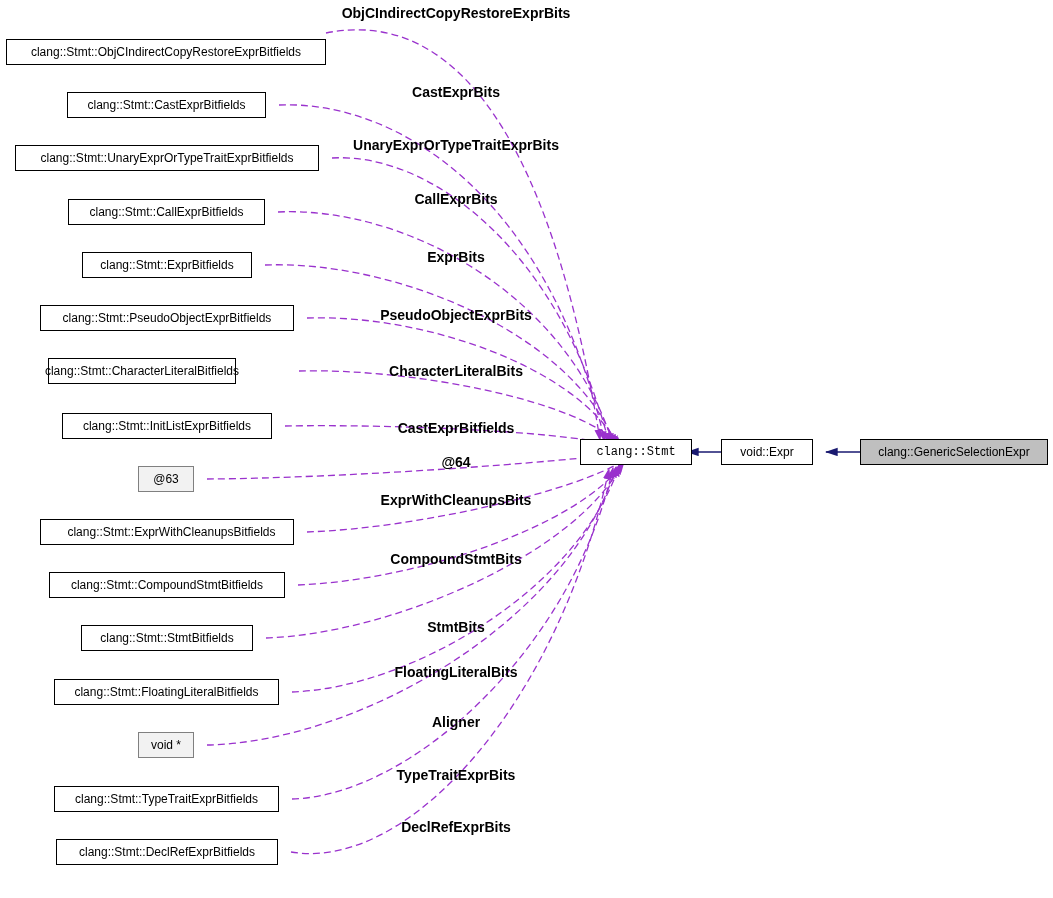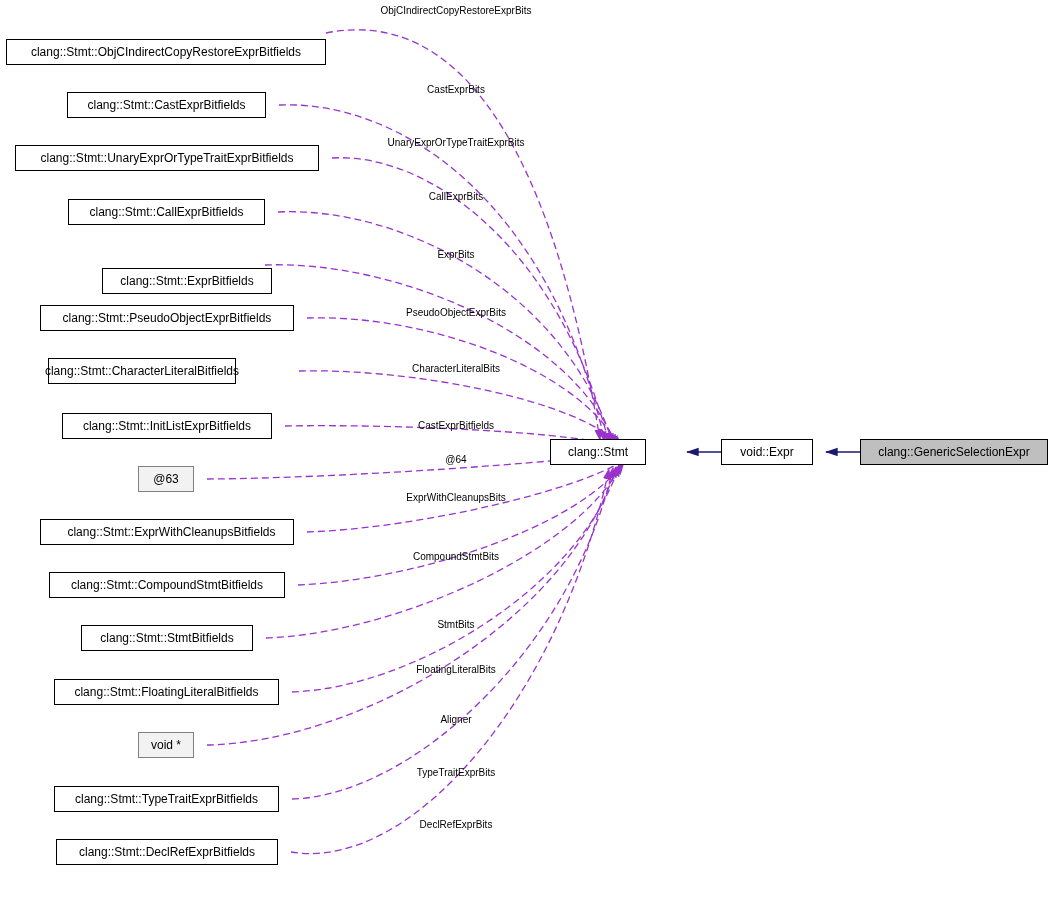--- a/index.html
+++ b/index.html
@@ -41,25 +41,26 @@
   }
   .node.highlight {
     background: #bfbfbf;
   }
   .node.plain {
     border: 1px solid #808080;
     background: #f2f2f2;
   }
   .edge-label {
     position: absolute;
-    font-size: 10px;
+    font-size: 14px;
     color: #000000;
     white-space: nowrap;
     transform: translateX(-50%);
     line-height: 1;
+    font-weight: bold;
   }
 </style>
 </head>
 <body>
 
 <div id="canvas">
   <svg id="edges" viewBox="0 0 1053 898">
     <defs>
       <marker id="arrow-purple" markerWidth="9" markerHeight="9" refX="8" refY="3" orient="auto" markerUnits="strokeWidth">
         <path d="M0,0 L9,3 L0,6 z" fill="#9a32cd"></path>
@@ -87,33 +88,33 @@
         <path d="M 291 852 C 410 872, 560 700, 609 469" fill="none" stroke="#9a32cd" stroke-width="1.3" stroke-dasharray="7,4" marker-end="url(#arrow-purple)"></path>
         <path d="M 860 452 L 826 452" fill="none" stroke="#191970" stroke-width="1.3" marker-end="url(#arrow-blue)"></path>
         <path d="M 721 452 L 687 452" fill="none" stroke="#191970" stroke-width="1.3" marker-end="url(#arrow-blue)"></path>
       </g>
   </svg>
   <div id="node-layer">
       <div class="node" style="left: 6px; top: 39px; width: 320px;">clang::Stmt::ObjCIndirectCopyRestoreExprBitfields</div>
       <div class="node" style="left: 67px; top: 92px; width: 199px;">clang::Stmt::CastExprBitfields</div>
       <div class="node" style="left: 15px; top: 145px; width: 304px;">clang::Stmt::UnaryExprOrTypeTraitExprBitfields</div>
       <div class="node" style="left: 68px; top: 199px; width: 197px;">clang::Stmt::CallExprBitfields</div>
-      <div class="node" style="left: 82px; top: 268px; width: 170px; margin-left: 20px;">clang::Stmt::ExprBitfields</div>
+      <div class="node" style="left: 82px; top: 252px; width: 170px;">clang::Stmt::ExprBitfields</div>
       <div class="node" style="left: 40px; top: 305px; width: 254px;">clang::Stmt::PseudoObjectExprBitfields</div>
       <div class="node" style="left: 48px; top: 358px; width: 188px;">clang::Stmt::CharacterLiteralBitfields</div>
       <div class="node" style="left: 62px; top: 413px; width: 210px;">clang::Stmt::InitListExprBitfields</div>
       <div class="node plain" style="left: 138px; top: 466px; width: 56px;">@63</div>
       <div class="node" style="left: 40px; top: 519px; width: 254px; padding-left: 17px;">clang::Stmt::ExprWithCleanupsBitfields</div>
       <div class="node" style="left: 49px; top: 572px; width: 236px;">clang::Stmt::CompoundStmtBitfields</div>
       <div class="node" style="left: 81px; top: 625px; width: 172px;">clang::Stmt::StmtBitfields</div>
       <div class="node" style="left: 54px; top: 679px; width: 225px;">clang::Stmt::FloatingLiteralBitfields</div>
       <div class="node plain" style="left: 138px; top: 732px; width: 56px;">void *</div>
       <div class="node" style="left: 54px; top: 786px; width: 225px;">clang::Stmt::TypeTraitExprBitfields</div>
       <div class="node" style="left: 56px; top: 839px; width: 222px;">clang::Stmt::DeclRefExprBitfields</div>
-      <div class="node" style="left: 550px; top: 439px; width: 96px;">clang::Stmt</div>
+      <div class="node" style="left: 580px; top: 439px; width: 112px; font-family: Liberation Mono, monospace;">clang::Stmt</div>
       <div class="node" style="left: 721px; top: 439px; width: 92px;">void::Expr</div>
       <div class="node highlight" style="left: 860px; top: 439px; width: 188px;">clang::GenericSelectionExpr</div>
     </div>
   <div id="label-layer">
       <div class="edge-label" style="left: 456px; top: 6px;">ObjCIndirectCopyRestoreExprBits</div>
       <div class="edge-label" style="left: 456px; top: 85px;">CastExprBits</div>
       <div class="edge-label" style="left: 456px; top: 138px;">UnaryExprOrTypeTraitExprBits</div>
       <div class="edge-label" style="left: 456px; top: 192px;">CallExprBits</div>
       <div class="edge-label" style="left: 456px; top: 250px;">ExprBits</div>
       <div class="edge-label" style="left: 456px; top: 308px;">PseudoObjectExprBits</div>

